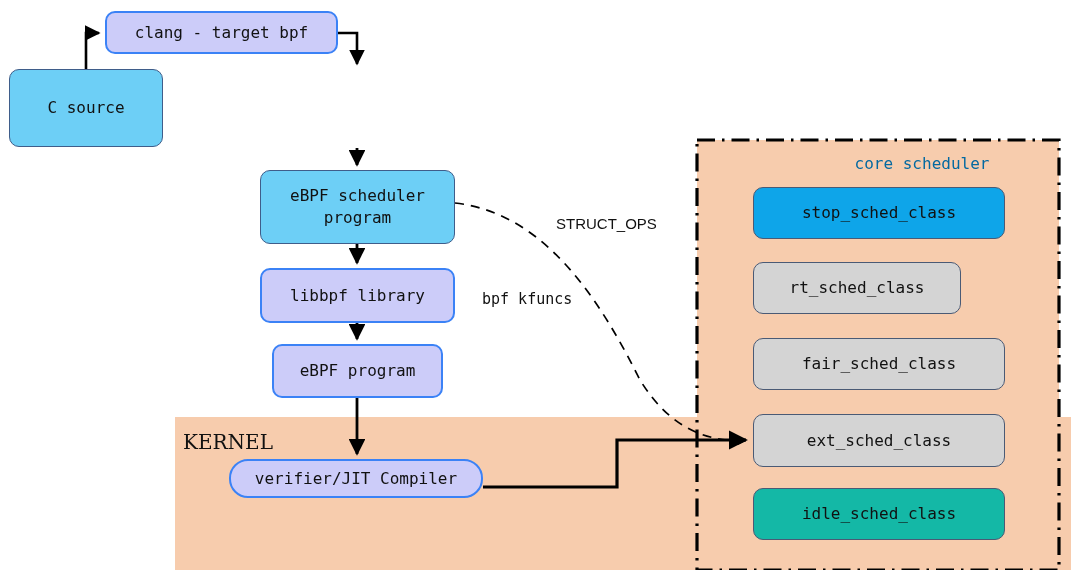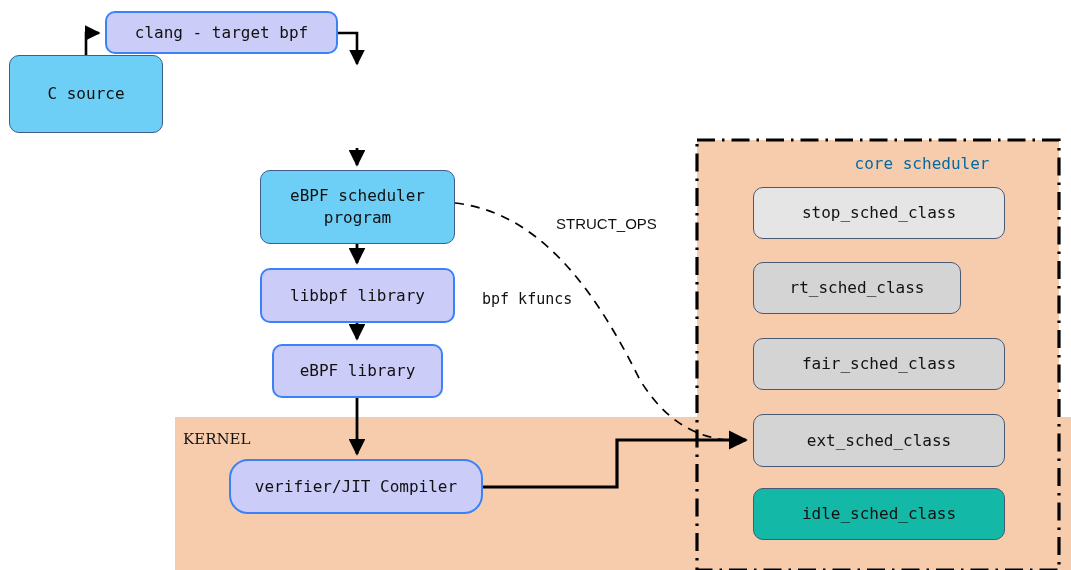--- a/index.html
+++ b/index.html
@@ -49,21 +49,21 @@
 
   
   #kernel-region {
     position: absolute;
     background: #F7CCAD;
     z-index: 1;
   }
   #kernel-label {
     position: absolute;
     font-family: "DejaVu Serif", "Liberation Serif", serif;
-    font-size: 15px;
+    font-size: 20px;
     color: #111111;
     z-index: 6;
   }
   #core-scheduler-region {
     position: absolute;
     box-sizing: border-box;
     background: #F7CCAD;
     border: 3px dashed #000000;
     z-index: 2;
   }
@@ -143,35 +143,35 @@
     <path d="M 357 398 L 357 454" fill="none" stroke="#000000" stroke-width="2.8" marker-end="url(#arrow)"></path>
 
     <path d="M 483 487 L 617 487 L 617 440 L 746 440" fill="none" stroke="#000000" stroke-width="3.2" marker-end="url(#arrow)"></path>
 
     <path d="M 455 203 C 545 213, 600 300, 640 380 C 672 432, 710 441, 745 441" fill="none" stroke="#000000" stroke-width="1.7" stroke-dasharray="9 7" marker-end="url(#arrow-thin)"></path>
   </svg>
 
   <div class="edge-label serif" style="left:556px; top:215px;">STRUCT_OPS</div>
   <div class="edge-label mono" style="left:482px; top:290px;">bpf kfuncs</div>
 
-  <div class="node cyan" style="left:9px;   top:55px;  width:154px; height:78px;">C source</div>
+  <div class="node cyan" style="left:9px;   top:69px;  width:154px; height:78px;">C source</div>
 
   <div class="node purple" style="left:105px; top:11px;  width:233px; height:43px;">clang - target bpf</div>
 
 
   <div class="node cyan" style="left:260px; top:170px; width:195px; height:74px;">eBPF scheduler
 program</div>
 
   <div class="node purple" style="left:260px; top:268px; width:195px; height:55px;">libbpf library</div>
 
-  <div class="node purple" style="left:272px; top:344px; width:171px; height:54px;">eBPF library</div>
+  <div class="node purple" style="left:272px; top:344px; width:171px; height:54px;">eBPF program</div>
 
-  <div class="node purple" style="left:229px; top:459px; width:254px; height:55px;border-radius:19px;">verifier/JIT Compiler</div>
+  <div class="node purple" style="left:229px; top:459px; width:254px; height:39px;border-radius:19px;">verifier/JIT Compiler</div>
 
   <div id="sched-class-list">
-      <div class="node gray" style="left: 753px; top: 187px; width: 252px; height: 52px; background: #e5e5e5;">stop_sched_class</div>
+      <div class="node gray" style="left: 753px; top: 187px; width: 252px; height: 52px; background: #0ea5e9;">stop_sched_class</div>
       <div class="node gray" style="left: 753px; top: 262px; width: 208px; height: 52px; background: rgb(212, 212, 212);">rt_sched_class</div>
       <div class="node gray" style="left: 753px; top: 338px; width: 252px; height: 52px; background: rgb(212, 212, 212);">fair_sched_class</div>
       <div class="node gray" style="left: 753px; top: 414px; width: 252px; height: 53px; background: rgb(212, 212, 212);">ext_sched_class</div>
       <div class="node gray" style="left: 753px; top: 488px; width: 252px; height: 52px; background: #14b8a6;">idle_sched_class</div>
     </div>
 
 </div>
 
 </body></html>

